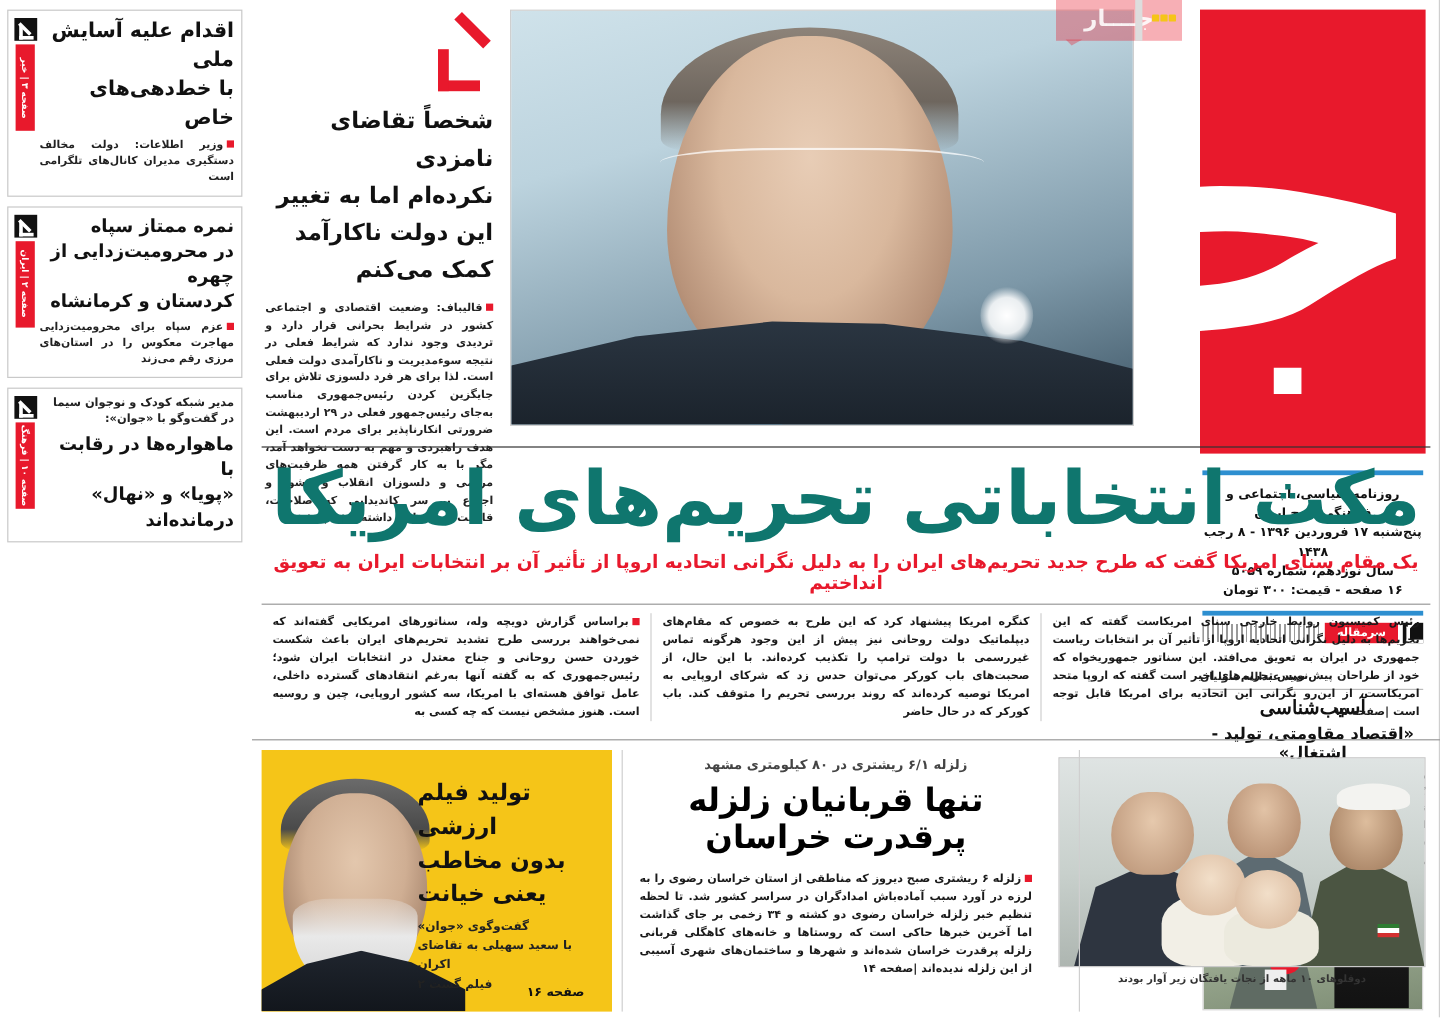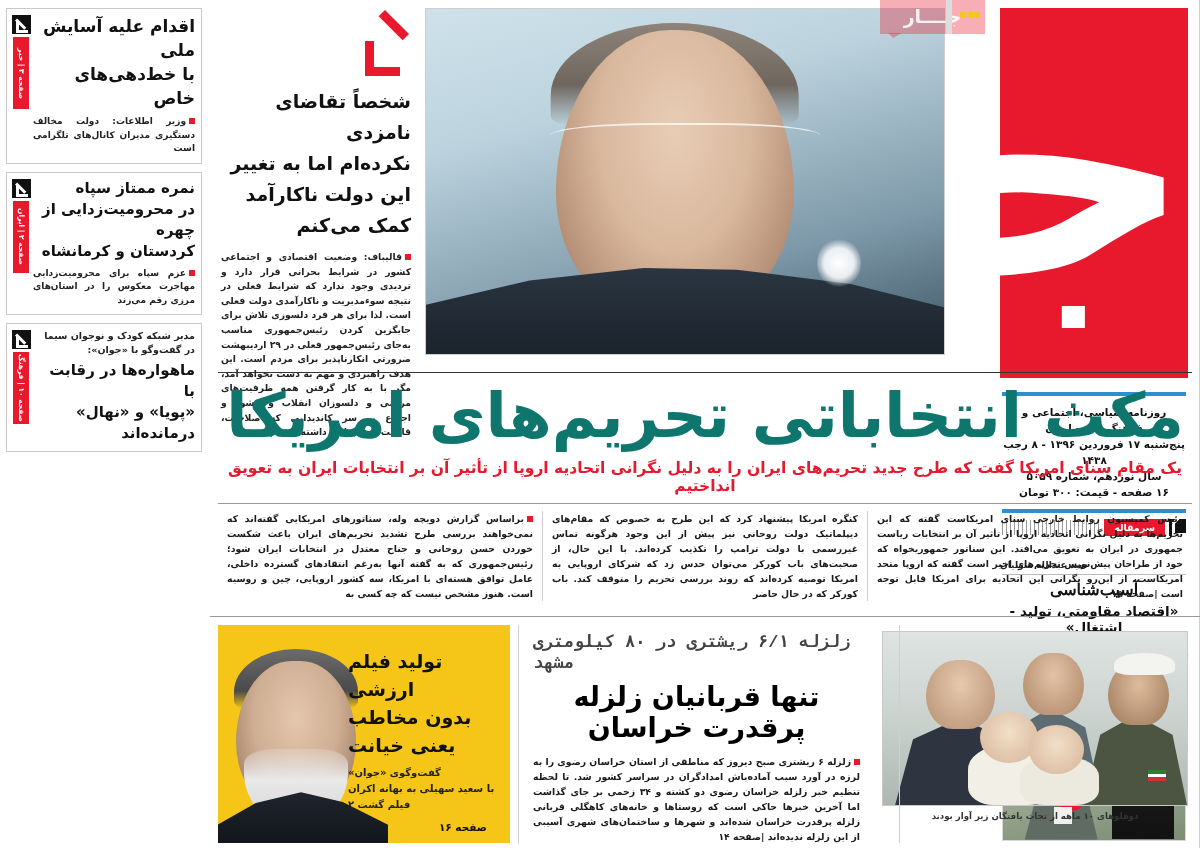--- a/index.html
+++ b/index.html
@@ -241,21 +241,21 @@
     background:linear-gradient(180deg,rgba(235,235,235,.25) 0%,#e9e9e9 40%,#d3d3d3 100%);
     border-radius:30% 30% 50% 50%/18% 18% 70% 70%;
   }
   .yellow-box .p-suit {
     position:absolute; left:4px; bottom:0; width:174px; height:54px;
     background:linear-gradient(180deg,#20262f 0%,#12161c 100%);
     clip-path:polygon(0 70%,24% 26%,50% 6%,74% 24%,100% 66%,100% 100%,0 100%);
   }
 
   .mid-box { width:356px; padding:6px 14px 0; border-left:1px solid #cfcfcf; }
-  .mid-kicker { text-align:left; font-size:17px; font-weight:600; color:#444;font-family:Liberation Mono, monospace; }
+  .mid-kicker { text-align:center; font-size:11px; font-weight:600; color:#444; }
   .mid-h1 { text-align:center; font-size:27px; font-weight:700; margin-top:14px; color:#000; }
   .mid-h2 { text-align:center; font-size:27px; font-weight:700; margin-top:8px; color:#000; }
   .mid-p {
     font-size:9.3px; line-height:15px; text-align:justify; margin-top:11px; font-weight:600; color:#1a1a1a;
   }
   .mid-p .sq { display:inline-block; width:6px; height:6px; background:#e8192c; margin-left:3px; }
 
   .photo-box { width:326px; padding:6px 12px 0 8px; }
   .photo-frame {
     height:175px; border:1px solid #c9c9c9; position:relative; overflow:hidden;
@@ -418,21 +418,21 @@
         <div class="p-beard"></div>
         <div class="p-suit"></div>
       </div>
       <div class="yhead">
         <span>تولید فیلم ارزشی</span><br>
         <span>بدون مخاطب</span><br>
         <span>یعنی خیانت</span>
       </div>
       <div class="ysub">
         <span>گفت‌وگوی «جوان»</span><br>
-        <span>با سعید سهیلی به بهانه اکران</span><br>
+        <span>با سعید سهیلی به تقاضای اکران</span><br>
         <span>فیلم گشت ۲</span>
       </div>
       <div class="ypage">صفحه ۱۶</div>
     </div>
 
     <div class="mid-box" style="order:2;">
       <div class="mid-kicker">زلزله ۶/۱ ریشتری در ۸۰ کیلومتری مشهد</div>
       <div class="mid-h2">تنها قربانیان زلزله پرقدرت خراسان</div>
       <div class="mid-p"><span class="sq"></span><span>زلزله ۶ ریشتری صبح دیروز که مناطقی از استان خراسان رضوی را به لرزه در آورد سبب آماده‌باش امدادگران در سراسر کشور شد. تا لحظه تنظیم خبر زلزله خراسان رضوی دو کشته و ۳۴ زخمی بر جای گذاشت اما آخرین خبرها حاکی است که روستاها و خانه‌های کاهگلی قربانی زلزله پرقدرت خراسان شده‌اند و شهرها و ساختمان‌های شهری آسیبی از این زلزله ندیده‌اند |صفحه ۱۴</span></div>
     </div>

